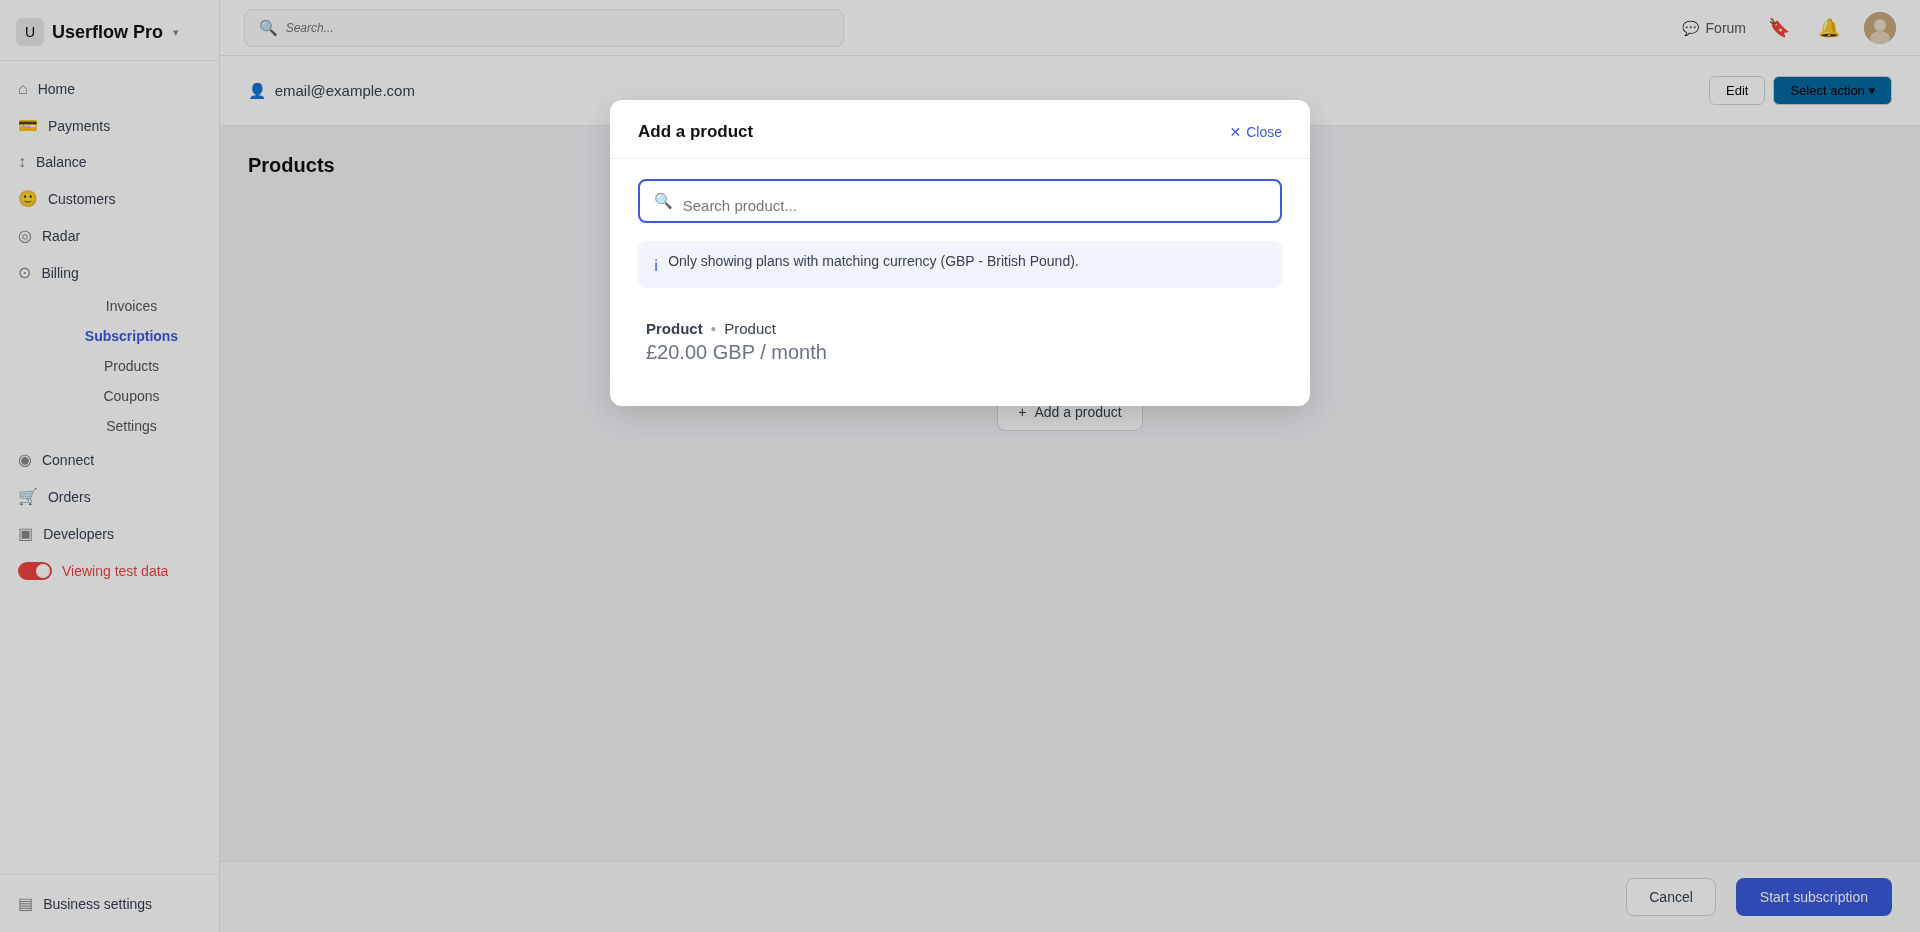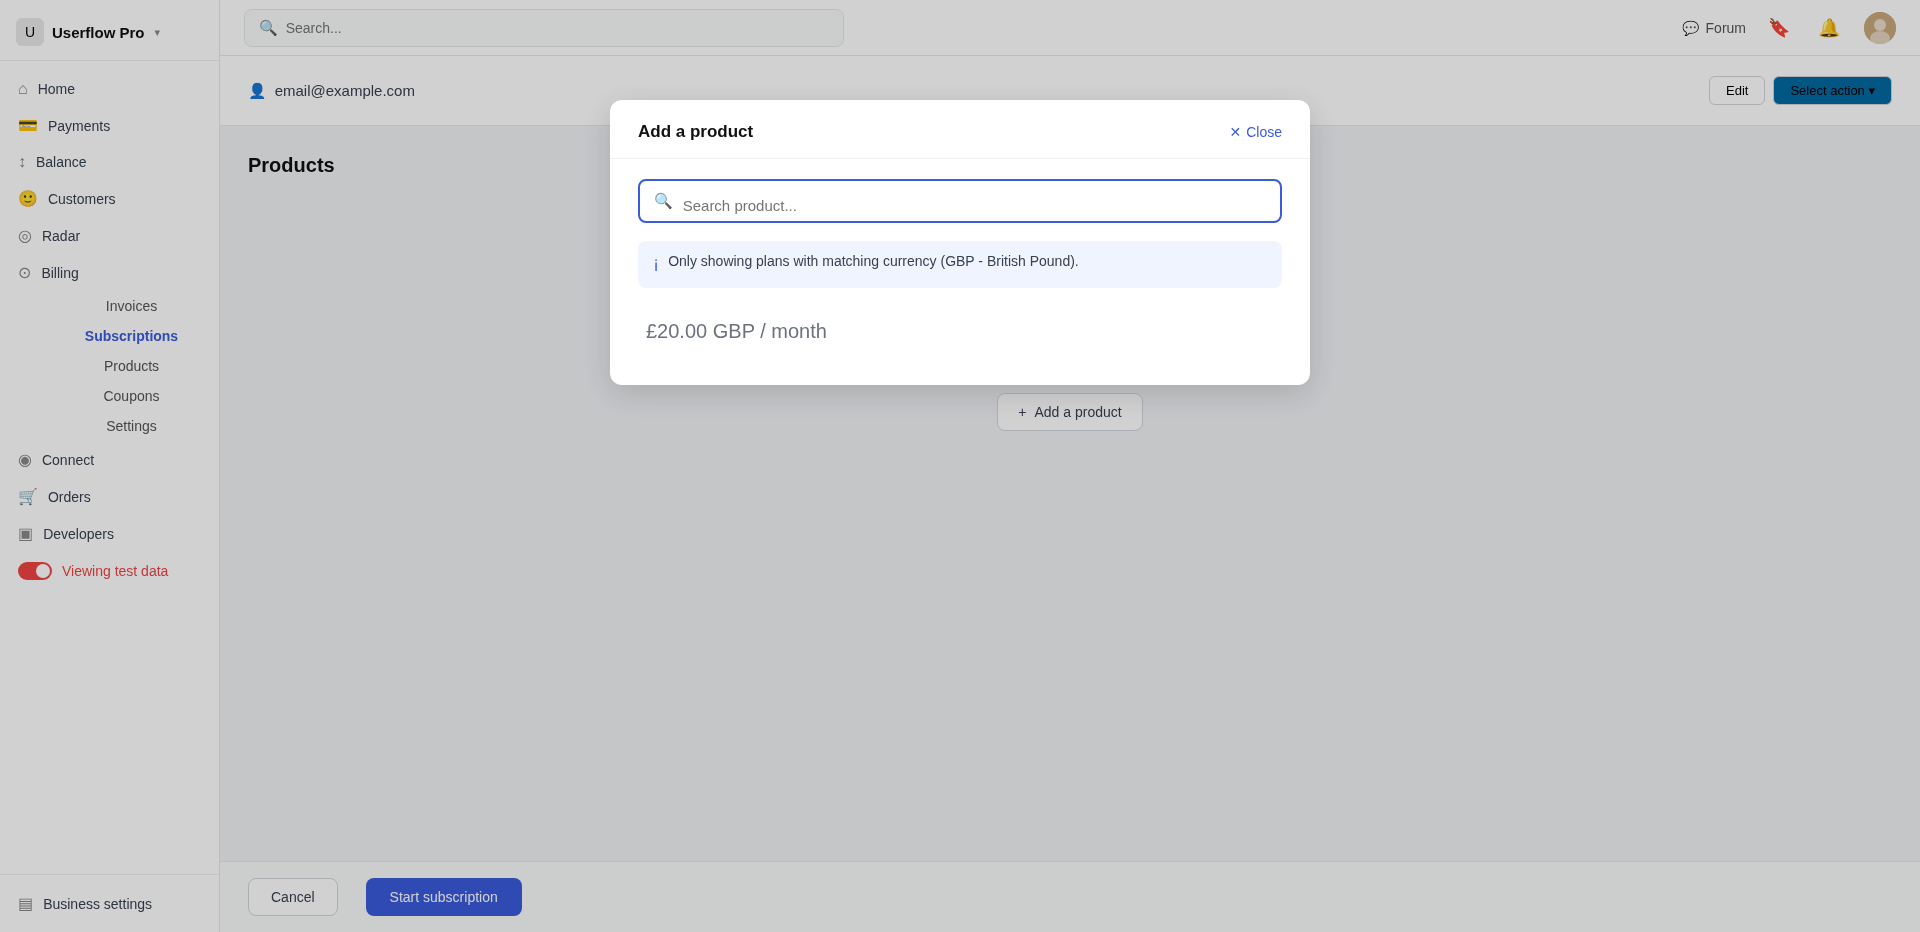--- a/index.html
+++ b/index.html
@@ -26,21 +26,21 @@
     }
     .sidebar-logo-icon {
       width: 28px; height: 28px;
       background: #e8e8e8;
       border-radius: 6px;
       display: flex; align-items: center; justify-content: center;
       font-size: 14px;
     }
     .sidebar-logo-name {
       font-weight: 600;
-      font-size: 15px;
+      font-size: 18px;
       color: #111;
     }
     .sidebar-logo-chevron {
       margin-left: 2px;
       color: #888;
       font-size: 11px;
     }
     .sidebar-nav {
       padding: 10px 0;
       flex: 1;
@@ -128,23 +128,24 @@
       border: 1px solid #e5e7eb;
       border-radius: 8px;
       padding: 0 14px;
       height: 38px;
       gap: 8px;
     }
     .search-box input {
       border: none;
       background: transparent;
       outline: none;
-      font-size: 14px;
+      font-size: 12px;
       color: #0f766e;
       width: 100%;
+      font-style: italic;
     }
     .topbar-right {
       display: flex;
       align-items: center;
       gap: 18px;
       margin-left: auto;
     }
     .topbar-forum {
       display: flex; align-items: center; gap: 6px;
       font-size: 14px; color: #555; cursor: pointer;
@@ -225,22 +226,22 @@
       cursor: pointer;
       font-weight: 500;
     }
 
     
     .bottom-bar {
       background: #f9fafb;
       border-top: 1px solid #e5e7eb;
       padding: 16px 28px;
       display: flex;
-      justify-content: flex-start;
-      gap: 28px;
+      justify-content: flex-end;
+      gap: 20px;
       position: absolute;
       bottom: 0; left: 0; right: 0;
     }
     .btn-cancel {
       background: #fff;
       border: 1px solid #d1d5db;
       border-radius: 8px;
       padding: 10px 22px;
       font-size: 14px;
       color: #374151;
@@ -516,18 +517,23 @@
       <div class="modal-body">
         <div class="modal-search">
           <span style="color:#9ca3af;font-size:15px;">🔍</span>
           <input type="text" style="border: none; outline: none; font-size: 15px; width: 100%; background: transparent;" placeholder="Search product...">
         </div>
         <div class="modal-info-banner">
           <span class="modal-info-icon">ℹ</span>
           <span class="modal-info-text">Only showing plans with matching currency (GBP - British Pound).</span>
         </div>
         <div class="product-item">
+          <div class="product-item-name">
+            <span class="product-item-bold">Product</span>
+            <span class="product-item-dot">•</span>
+            <span>Product</span>
+          </div>
           <div class="product-item-price">£20.00 GBP / month</div>
         </div>
       </div>
     </div>
   </div>
 </div>
 
 </body></html>

